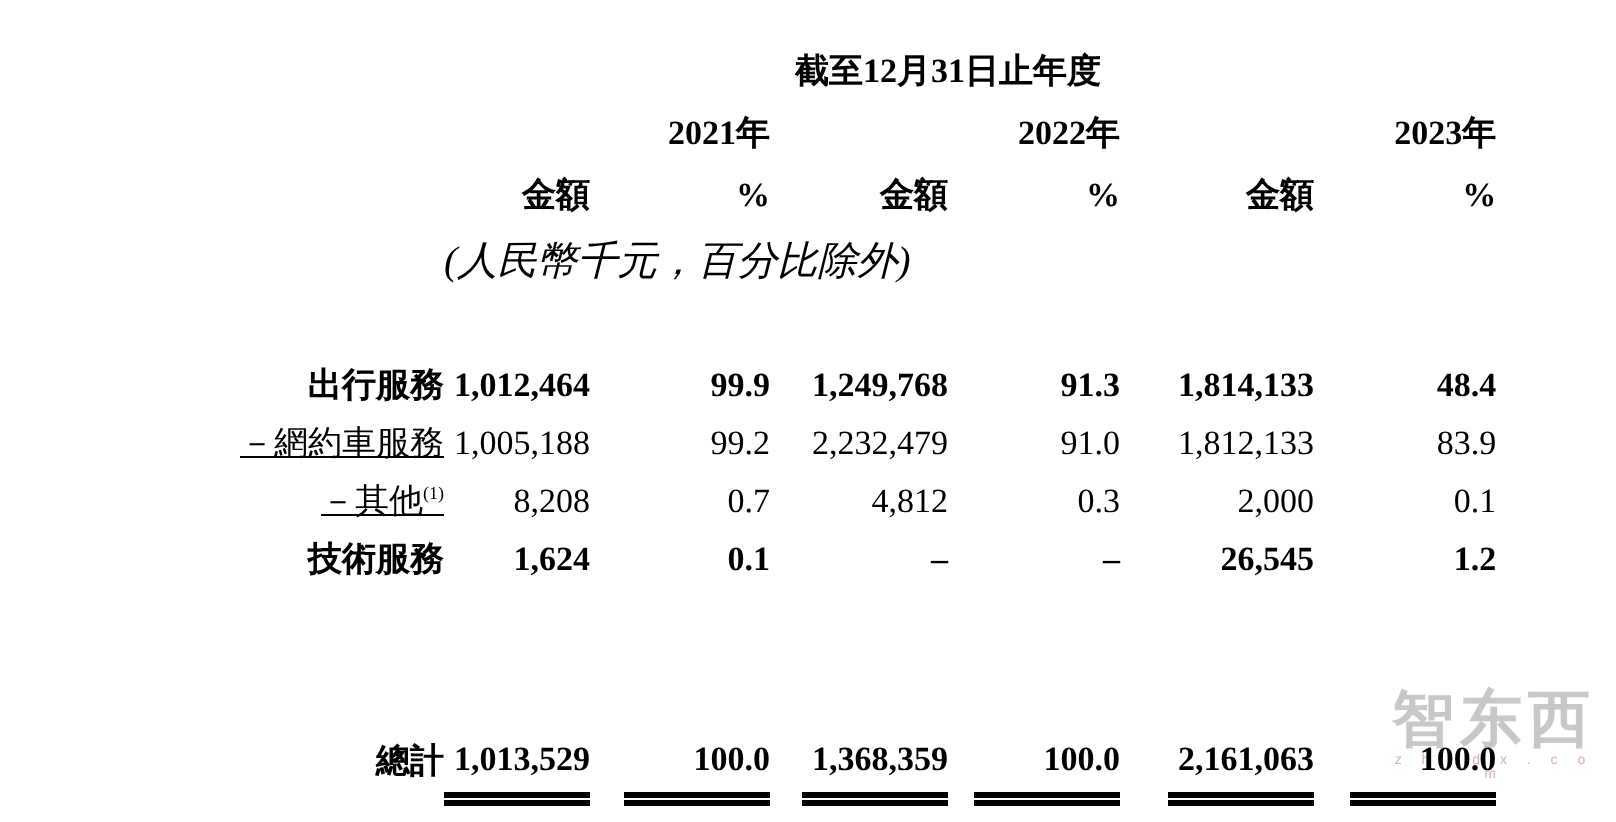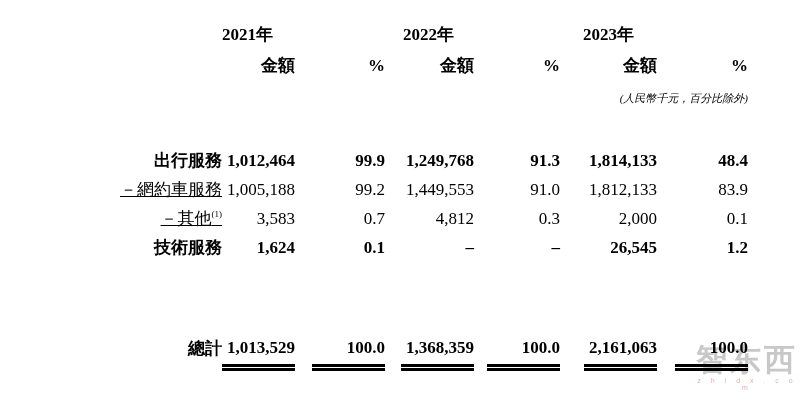--- a/index.html
+++ b/index.html
@@ -31,27 +31,27 @@
     width:718px;
     border-collapse:collapse;table-layout:fixed;
     font-size:17px;line-height:1.2;
   }
   td{padding:0;vertical-align:middle;text-align:right;}
   .num{text-align:right;}
   .cbox{display:block;width:73px;margin-left:auto;text-align:right;}
   tr.r-title{height:32px;}
   tr.r-title td{text-align:center;font-weight:bold;padding-right:22px;}
   tr.r-years{height:31px;}
-  tr.r-years td{text-align:left;font-weight:bold;}
+  tr.r-years td{text-align:right;font-weight:bold;}
   tr.r-years td.y2{padding-left:18px;}
   tr.r-years td.y3{padding-left:23px;margin-top:40px;}
   tr.r-cols{height:31px;}
   tr.r-cols td{font-weight:bold;}
   tr.r-note{height:34px;}
-  tr.r-note td{text-align:right;font-style:italic;font-size:11px;}
+  tr.r-note td{text-align:left;font-style:italic;font-size:20px;}
   tr.r-gap1{height:31px;}
   tr.r-gap2{height:28px;}
   tr.r-data{height:29px;}
   tr.r-data td.lbl{padding-left:12px;}
   tr.r-data td.lbl.ind{padding-left:25px;text-decoration:underline;}
   tr.bold{font-weight:bold;}
   sup{font-size:9px;line-height:0;}
   
   tr.r-uline{height:37px;}
   tr.r-uline td{vertical-align:bottom;}
@@ -83,20 +83,24 @@
       <col style="width:192px">
       <col style="width:73px">
         <col style="width:90px">
       <col style="width:89px">
         <col style="width:86px">
       <col style="width:97px">
         <col style="width:91px">
     </colgroup>
 
     <tbody>
+        <tr class="r-title">
+      <td></td>
+      <td colspan="6">截至12月31日止年度</td>
+    </tr>
 
     <tr class="r-years">
       <td></td>
       <td colspan="2" class="y1">2021年</td>
       <td colspan="2" class="y2">2022年</td>
       <td colspan="2" class="y3">2023年</td>
     </tr>
 
     <tr class="r-cols">
       <td></td>
@@ -153,37 +157,37 @@
 
     <tr class="r-data">
       <td class="lbl ind">－網約車服務</td>
       <td class="num">
             <span class="cbox">1,005,188</span>
           </td>
       <td class="num">
             <span class="cbox">99.2</span>
           </td>
       <td class="num">
-            <span class="cbox">1,449,553</span>
+            <span class="cbox">2,232,479</span>
           </td>
       <td class="num">
             <span class="cbox">91.0</span>
           </td>
       <td class="num">
             <span class="cbox">1,812,133</span>
           </td>
       <td class="num">
             <span class="cbox">83.9</span>
           </td>
     </tr>
 
     <tr class="r-data">
       <td class="lbl ind"><span>－其他</span><sup>(1)</sup></td>
       <td class="num">
-            <span class="cbox">3,583</span>
+            <span class="cbox">8,208</span>
           </td>
       <td class="num">
             <span class="cbox">0.7</span>
           </td>
       <td class="num">
             <span class="cbox">4,812</span>
           </td>
       <td class="num">
             <span class="cbox">0.3</span>
           </td>

